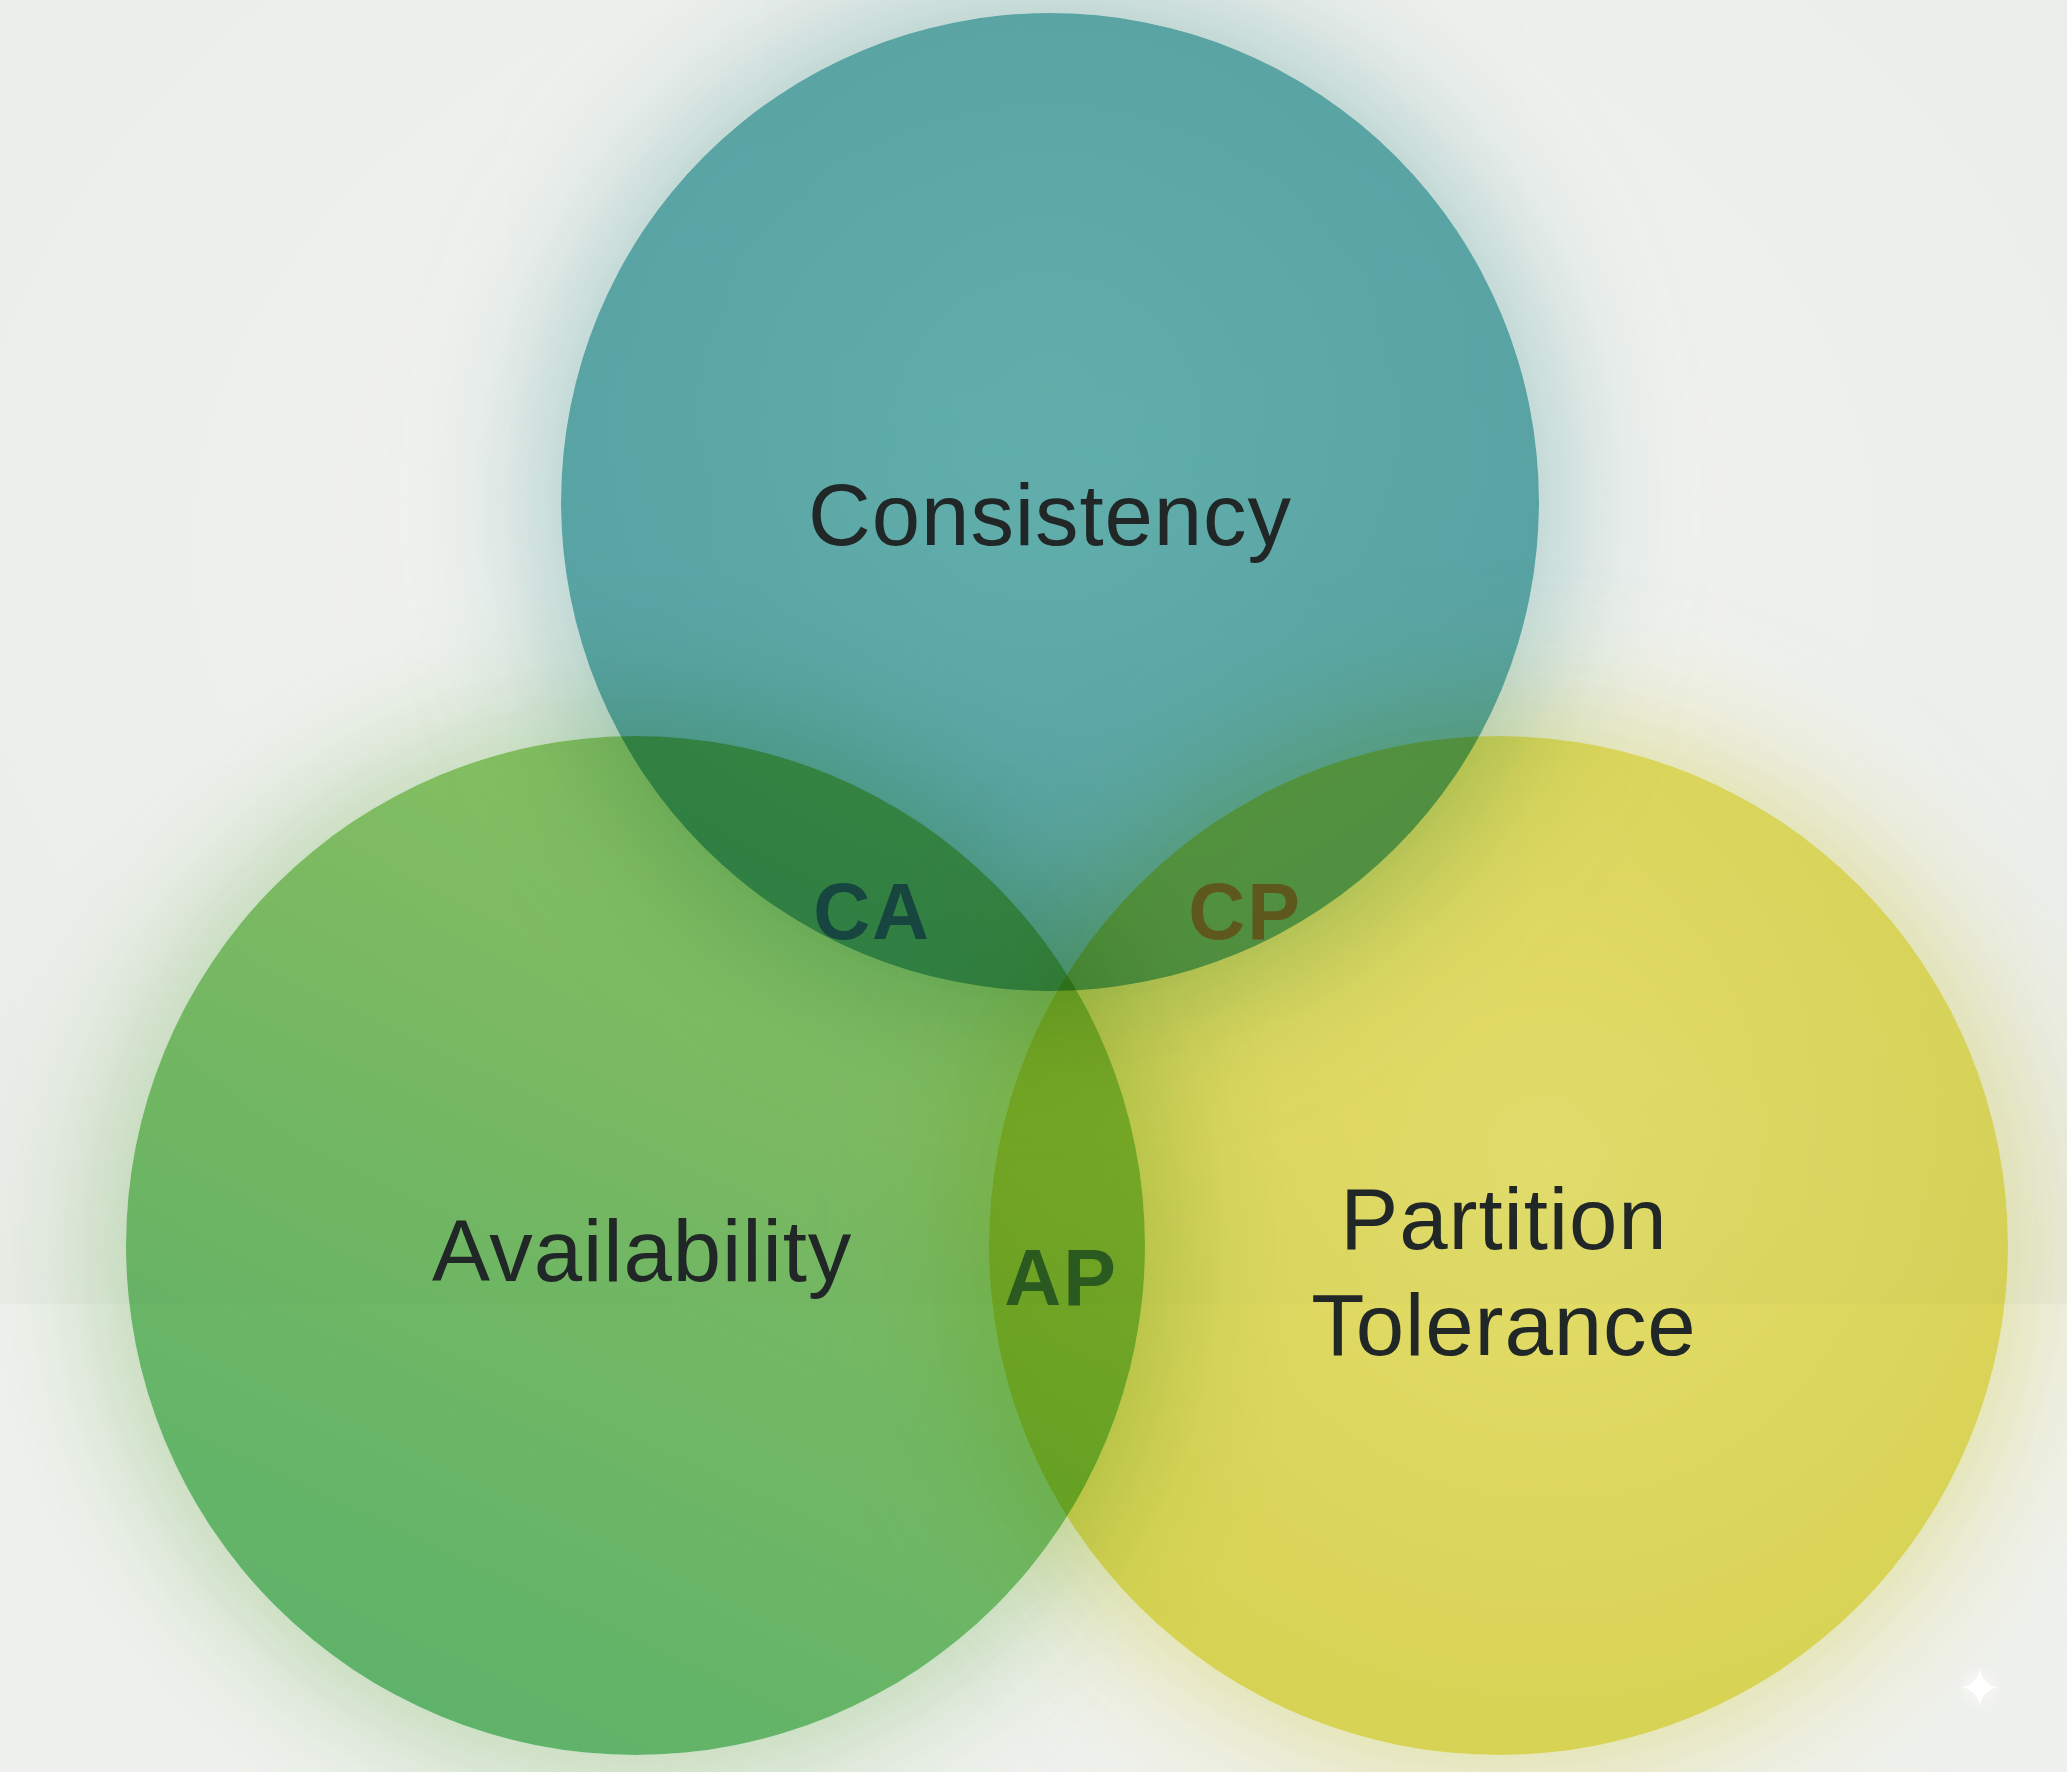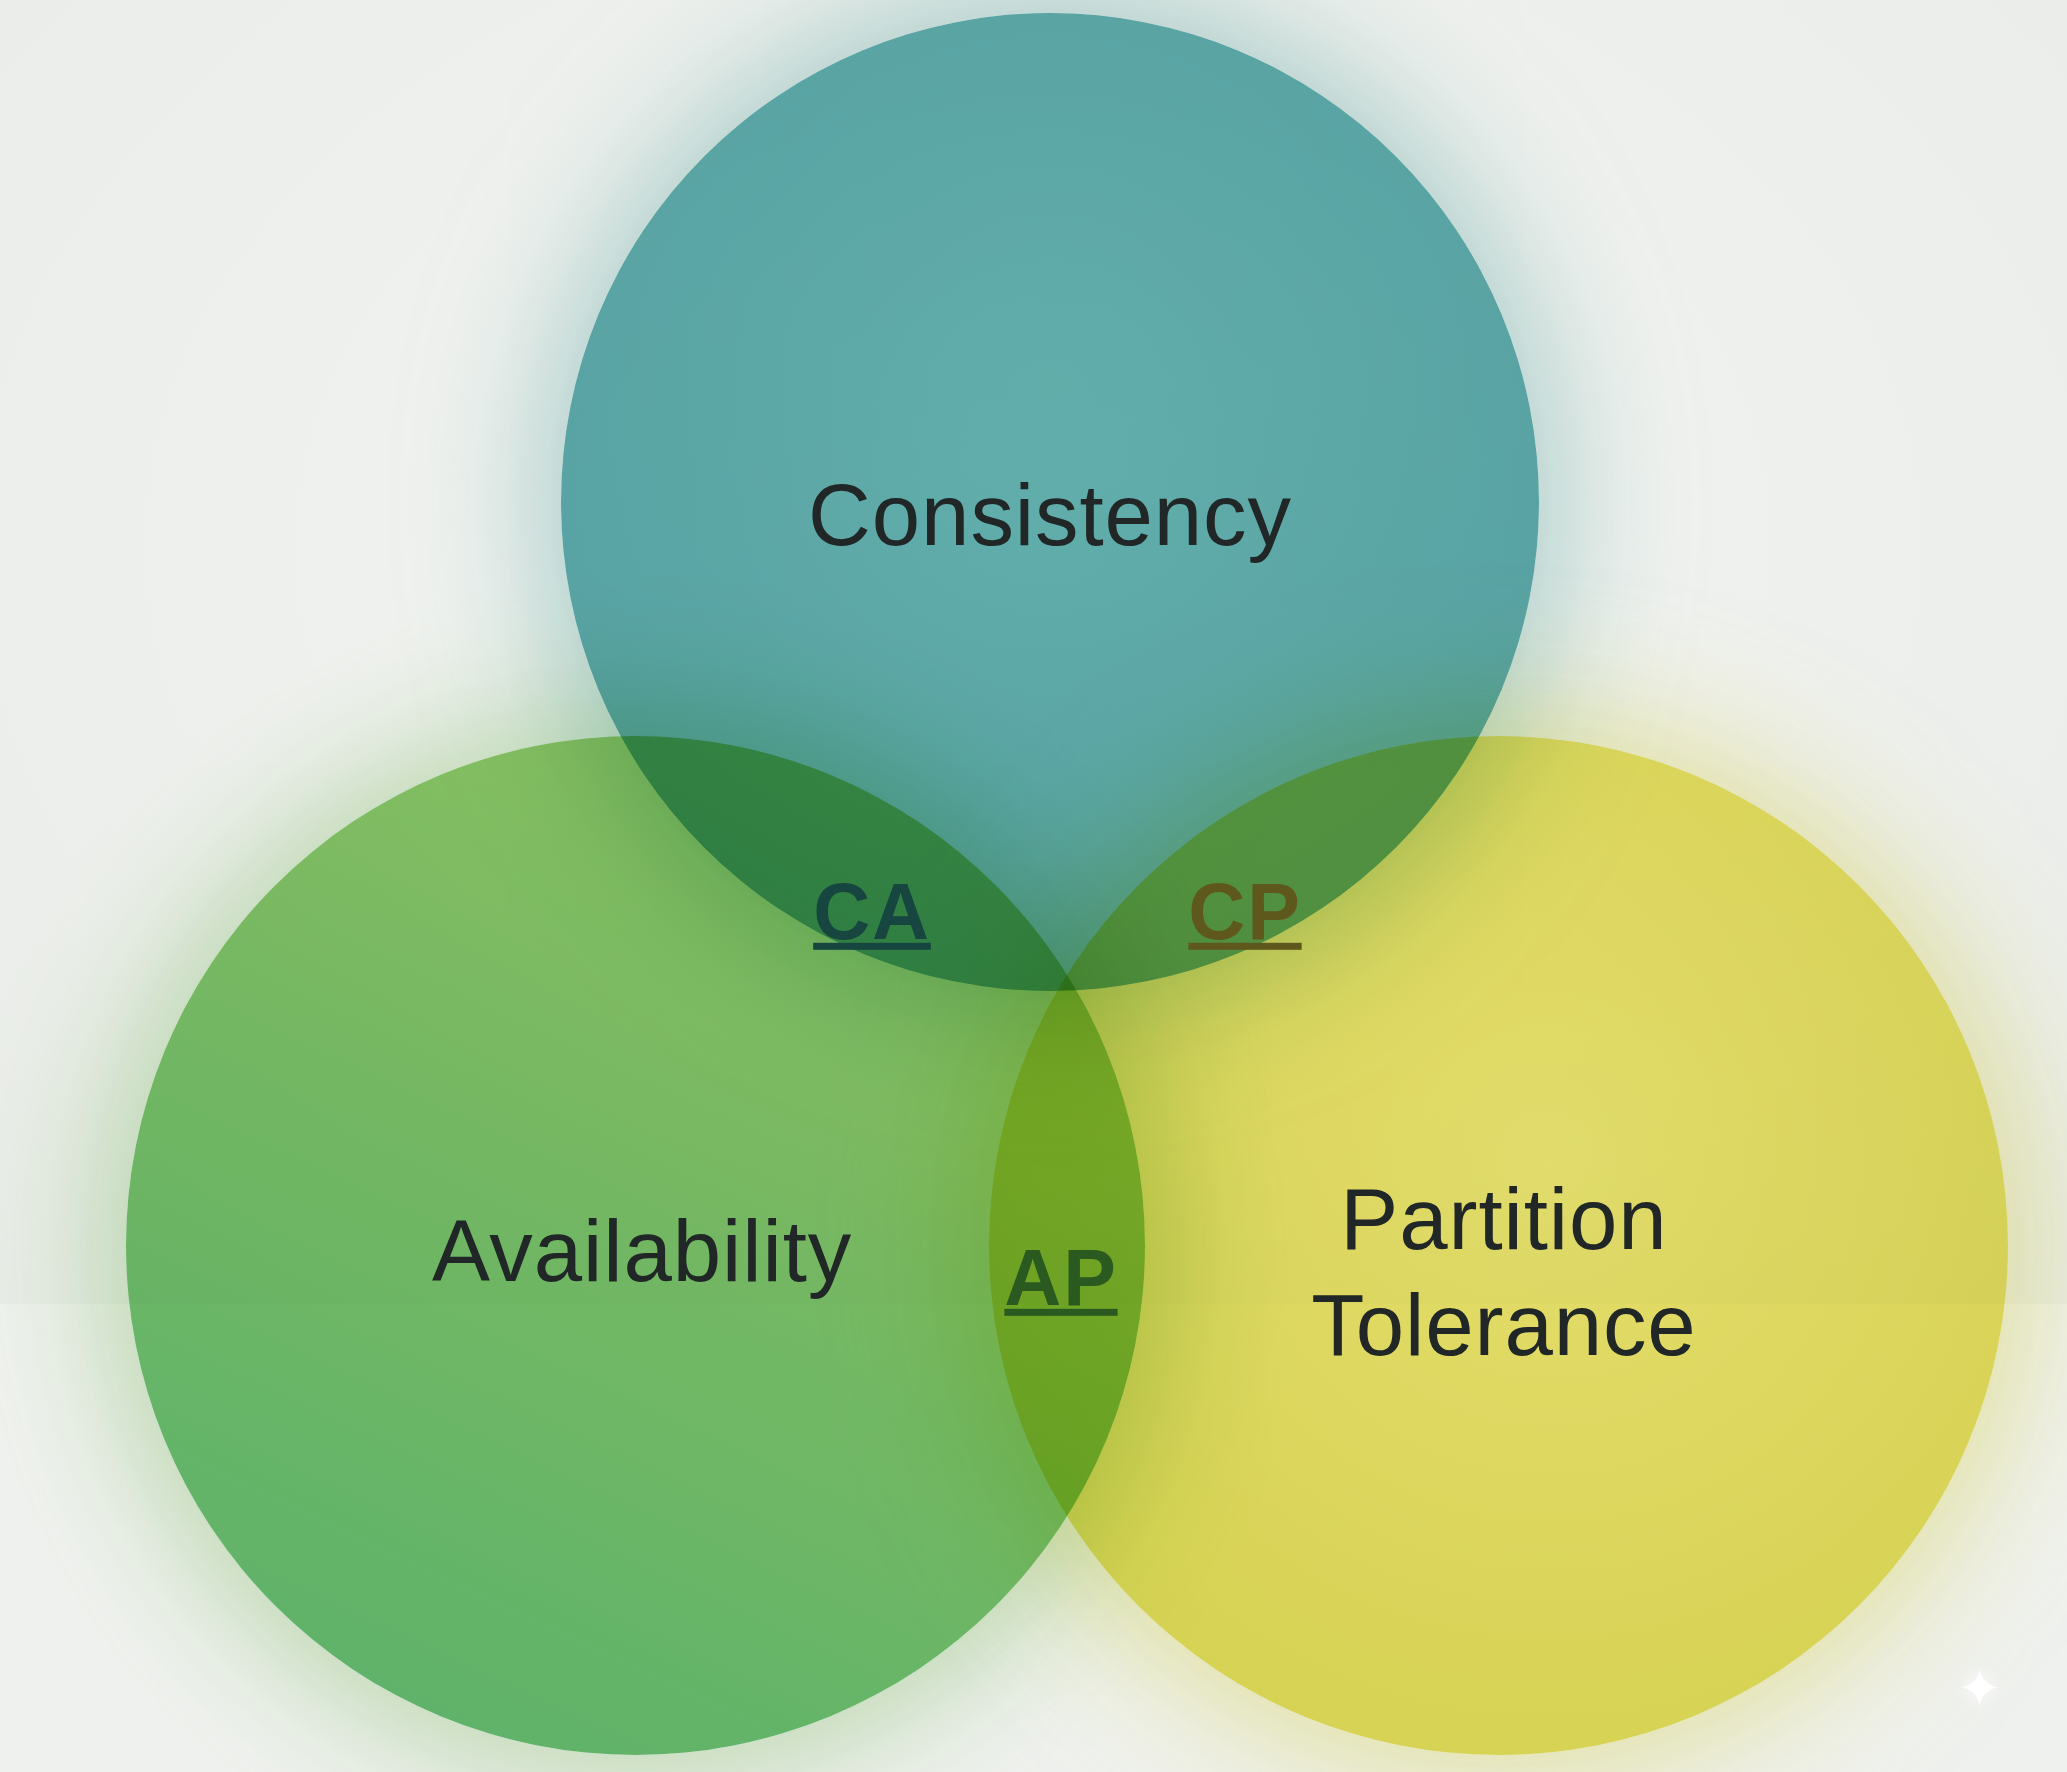--- a/index.html
+++ b/index.html
@@ -55,21 +55,20 @@
   .label-availability { left: 642px;  top: 1251px; }
   .label-partition {
     left: 1504px; top: 1272px;
     white-space: normal;
     width: 646px;
   }
   .label-intersection {
     font-weight: 700;
     font-size: 79px;
     letter-spacing: 1.8px;
-    text-decoration: underline;
   }
   .label-ca { left: 872px;  top: 912px; }
   .label-cp { left: 1225px; top: 912px; }
   .label-ap { left: 1061px; top: 1278px; }
   .sparkle {
     position: absolute;
     left: 1957px; top: 1657px;
     font-size: 54px;
     color: rgba(255,255,255,0.95);
     text-shadow: 0 0 16.6px rgba(255,255,255,0.9), 0 0 37px rgba(255,255,255,0.6);

